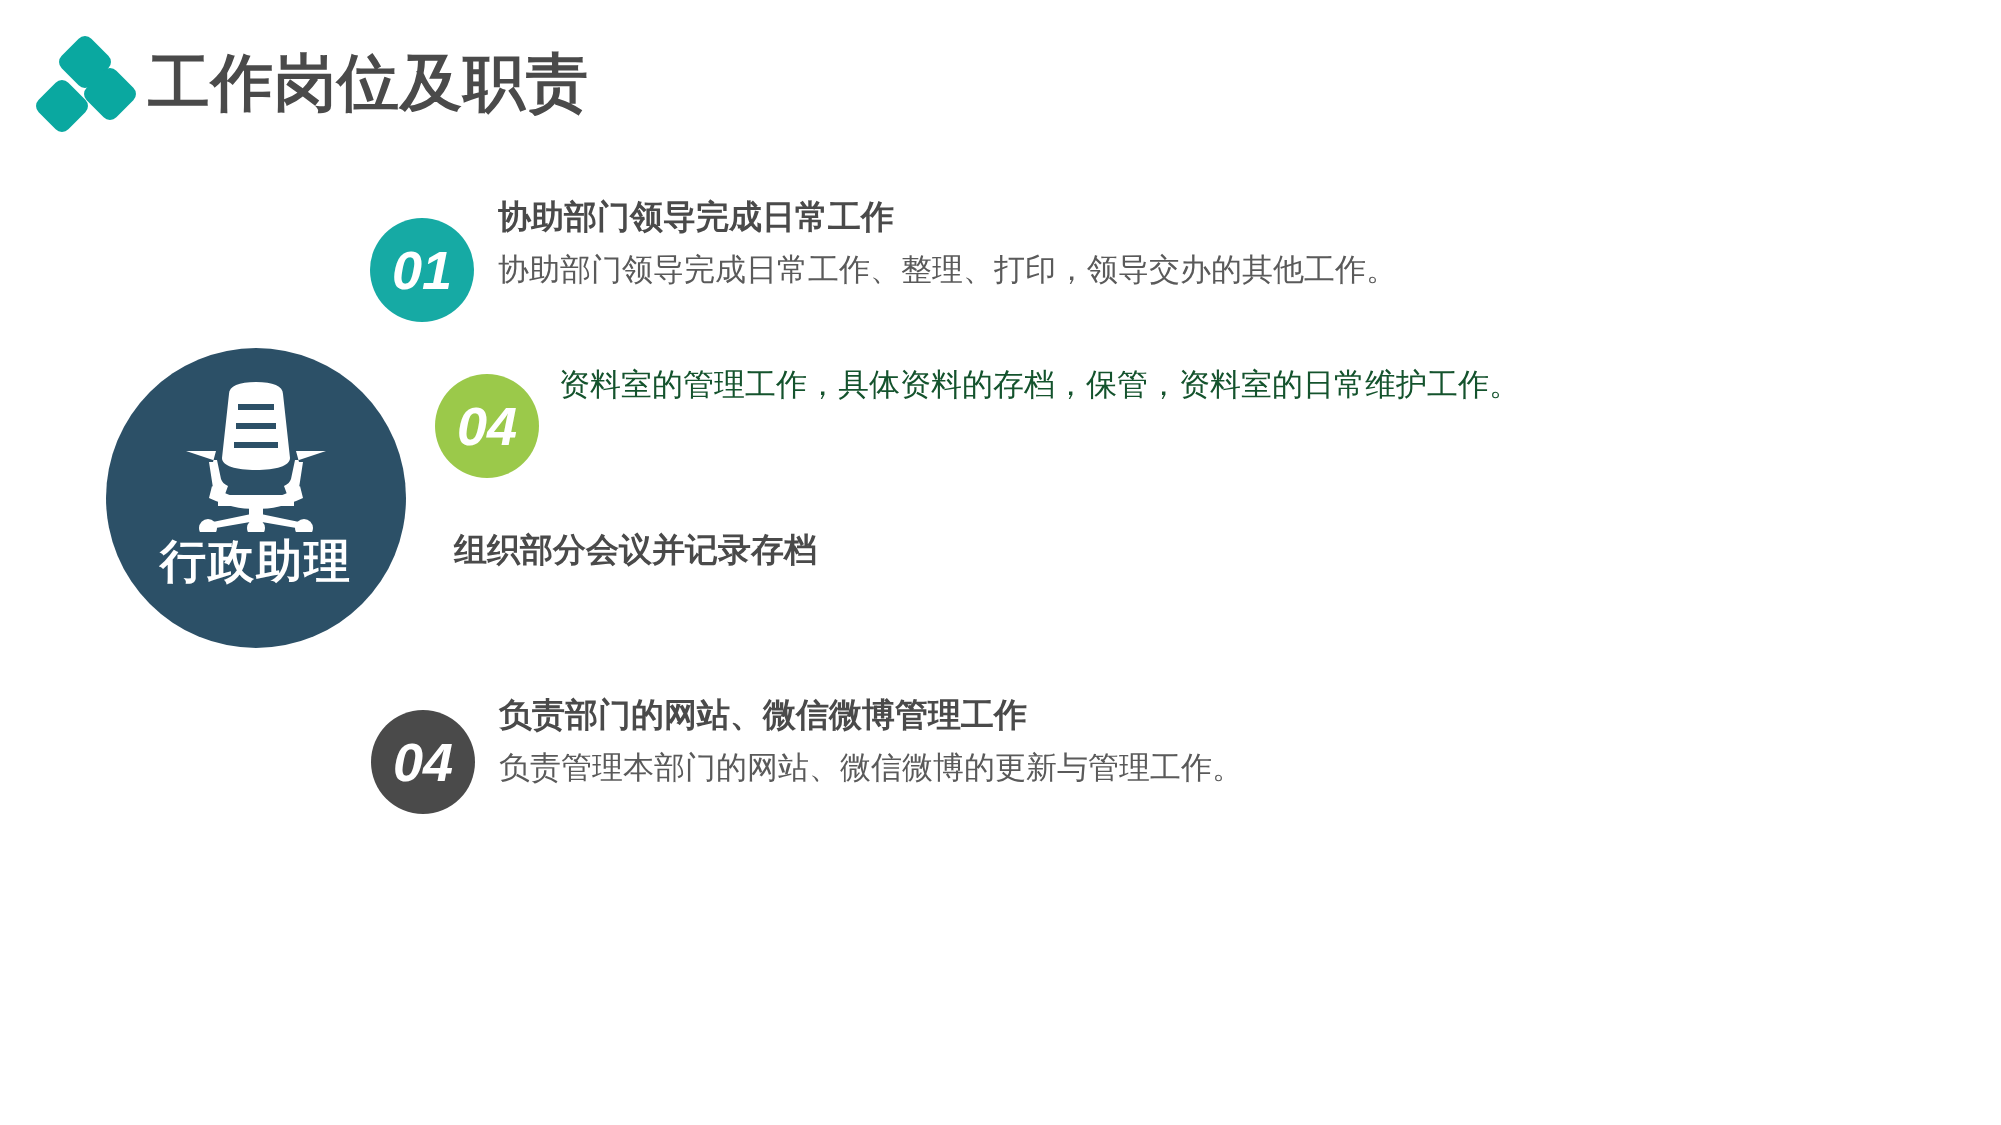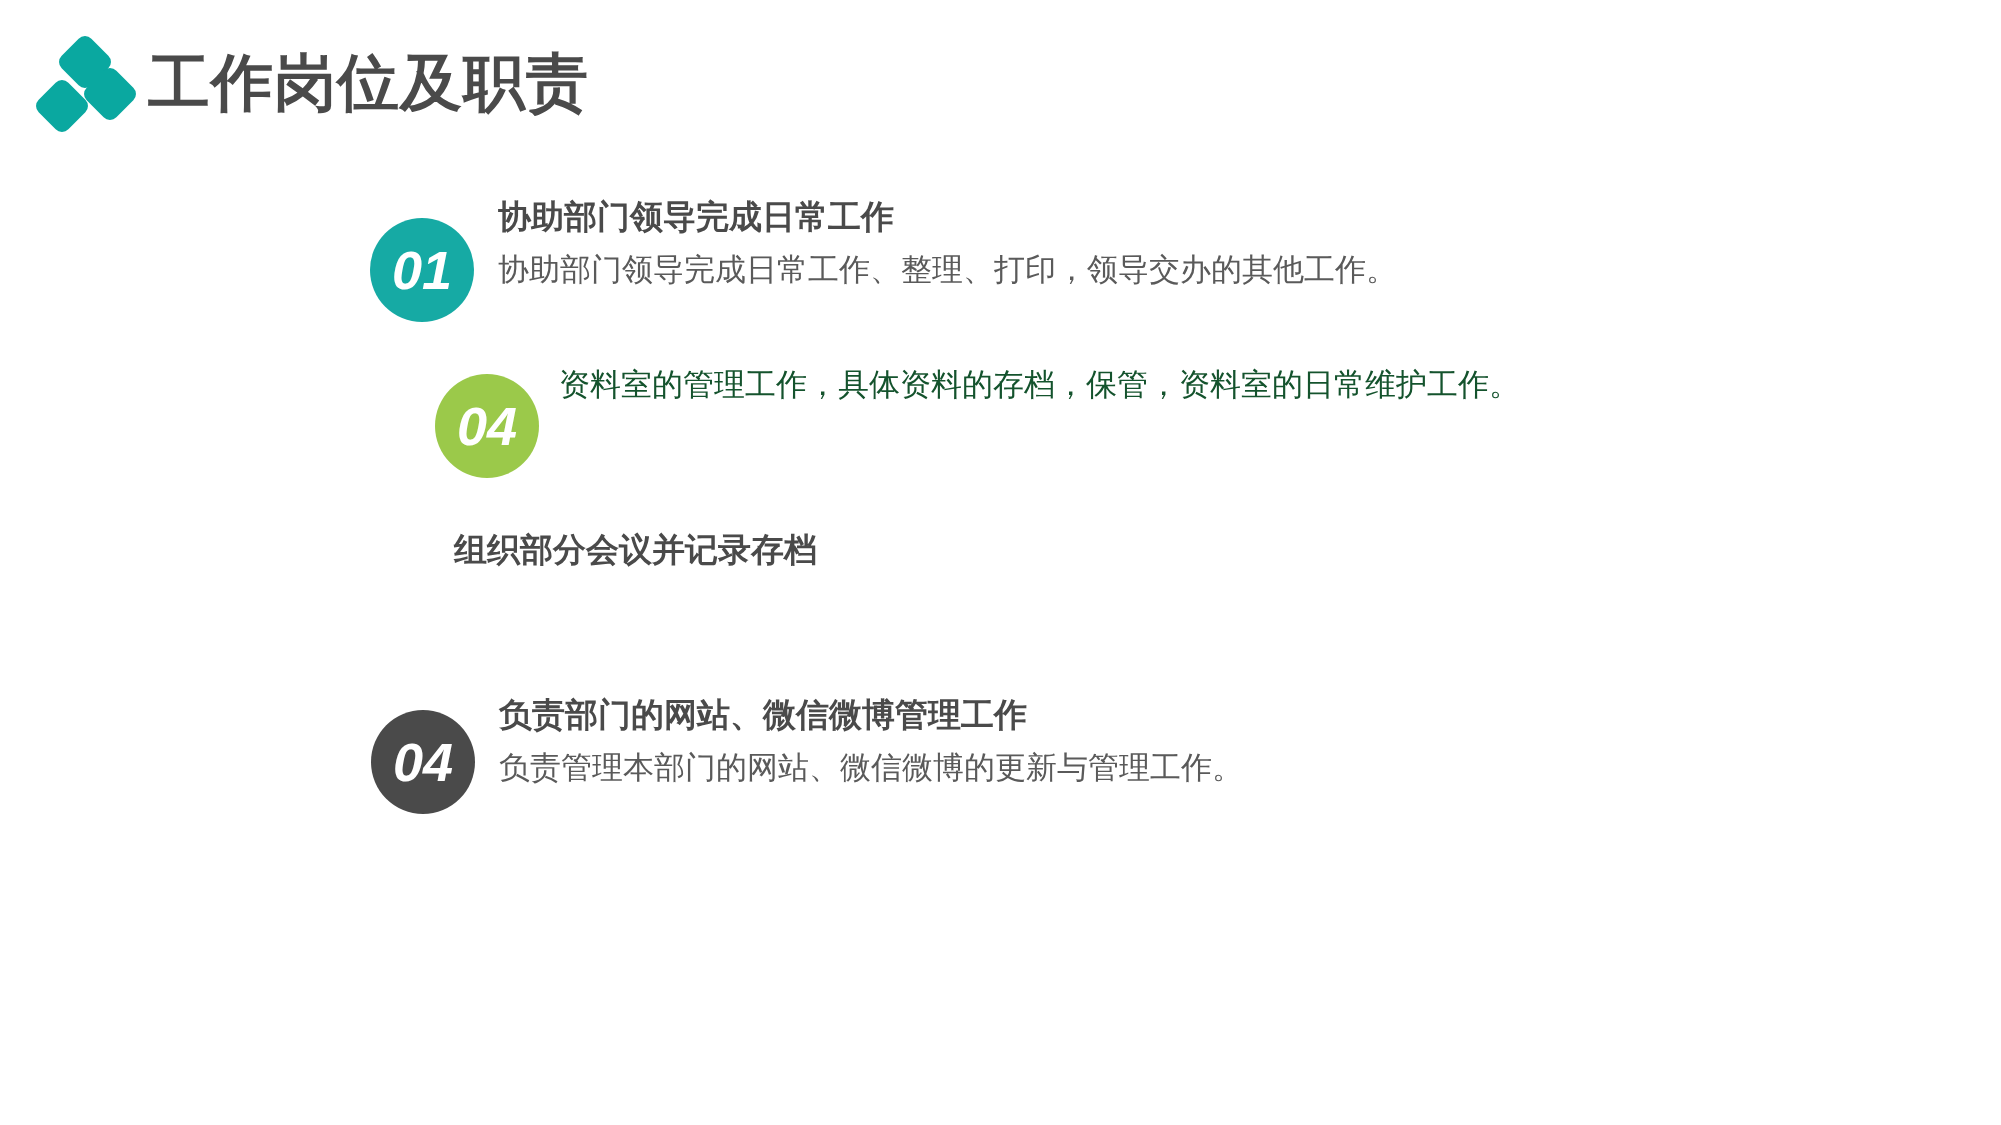--- a/index.html
+++ b/index.html
@@ -144,20 +144,47 @@
 
   <div id="header">
     <div id="logo-mark">
       <span class="dia dia-a" style="background: rgb(10, 168, 160);"></span>
       <span class="dia dia-b" style="background: rgb(10, 168, 160);"></span>
       <span class="dia dia-c" style="background: rgb(10, 168, 160);"></span>
     </div>
     <div id="slide-title" style="color: rgb(74, 74, 74);">工作岗位及职责</div>
   </div>
 
+  <div id="role-circle" style="background: rgb(44, 80, 103);">
+    <svg id="chair-icon" viewBox="0 0 148 150" xmlns="http://www.w3.org/2000/svg">
+
+      <path d="M47 12 C47 4 57 0 74 0 C91 0 101 4 101 12 L108 76 C108 84 94 88 74 88 C54 88 40 84 40 76 Z" fill="#ffffff"></path>
+
+      <rect x="56" y="22" width="36" height="6" fill="#2c5067"></rect>
+      <rect x="54" y="41" width="40" height="6" fill="#2c5067"></rect>
+      <rect x="52" y="60" width="44" height="6" fill="#2c5067"></rect>
+
+      <path d="M4 69 L34 69 L31 80 L27 80 L31 106 C31 110 36 113 42 115 L46 104 C42 102 40 100 39 97 L35 78 L31 78 Z" fill="#ffffff"></path>
+
+      <path d="M144 69 L114 69 L117 80 L121 80 L117 106 C117 110 112 113 106 115 L102 104 C106 102 108 100 109 97 L113 78 L117 78 Z" fill="#ffffff"></path>
+
+      <path d="M30 104 C45 114 58 117 74 117 C90 117 103 114 118 104 L121 116 C104 124 90 127 74 127 C58 127 44 124 27 116 Z" fill="#ffffff"></path>
+      <rect x="36" y="113" width="76" height="11" fill="#ffffff"></rect>
+
+      <rect x="67" y="119" width="14" height="17" fill="#ffffff"></rect>
+
+      <path d="M74 131 L122 141 L120 147 L74 139 L28 147 L26 141 Z" fill="#ffffff"></path>
+      <rect x="70" y="128" width="8" height="14" fill="#ffffff"></rect>
+
+      <circle cx="26" cy="146" r="9" fill="#ffffff"></circle>
+      <circle cx="74" cy="146" r="9" fill="#ffffff"></circle>
+      <circle cx="122" cy="146" r="9" fill="#ffffff"></circle>
+    </svg>
+    <div id="role-label" style="color: rgb(255, 255, 255);">行政助理</div>
+  </div>
 
   <div class="item" id="item-01">
     <div class="badge" style="background: rgb(22, 170, 164);">01</div>
     <div class="item-text">
       <div class="item-title" style="color: rgb(74, 74, 74);">协助部门领导完成日常工作</div>
       <div class="item-desc" style="color: rgb(90, 90, 90);">协助部门领导完成日常工作、整理、打印，领导交办的其他工作。</div>
     </div>
   </div>
 
   <div class="item" id="item-02">

